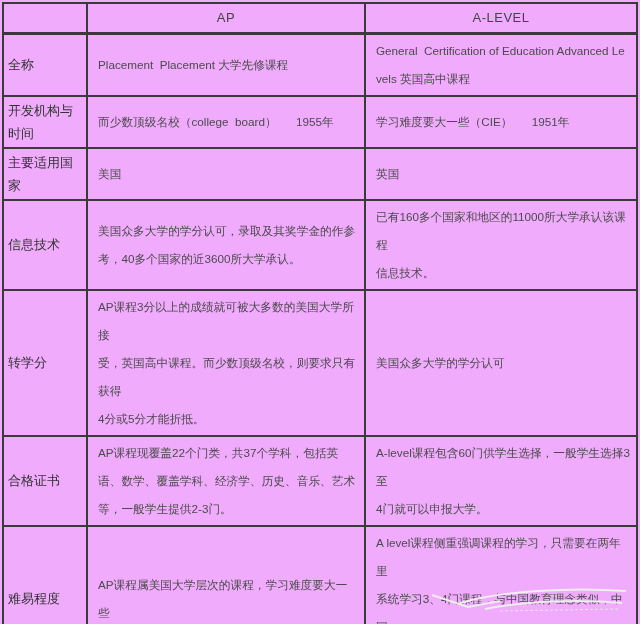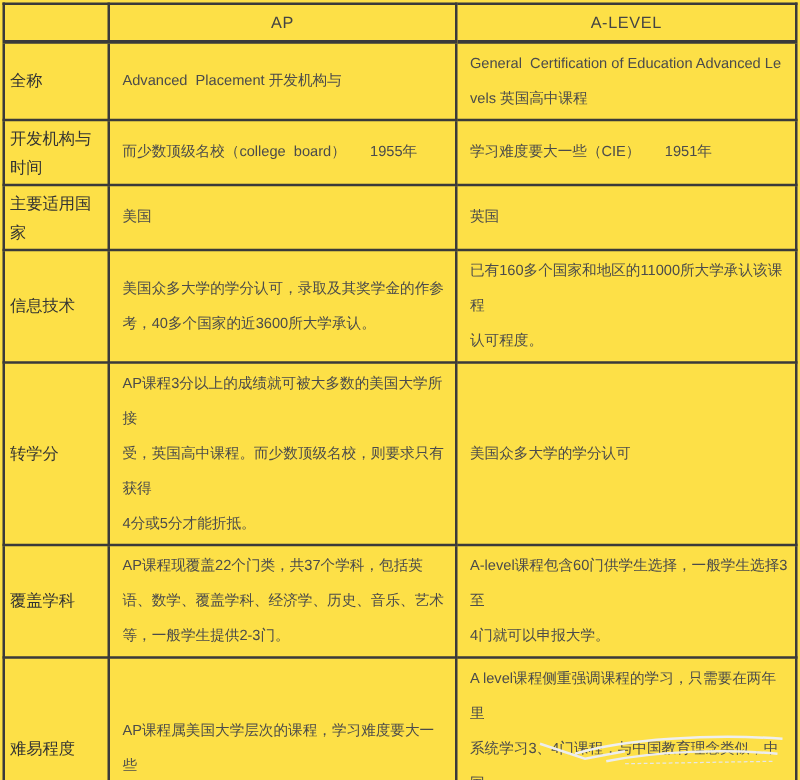--- a/index.html
+++ b/index.html
@@ -5,21 +5,21 @@
   * { box-sizing: border-box; }
   html, body { margin: 0; padding: 0; }
   body {
     width: 640px; height: 624px;
     background: #ffffff;
     font-family: "Liberation Sans", "DejaVu Sans", sans-serif;
   }
   .page {
     position: relative;
     width: 640px; height: 624px;
-    background: #fde047;
+    background: #f0abfc;
     overflow: hidden;
   }
   table.cmp {
     position: absolute; left: 2px; top: 2px;
     width: 636px;
     border-collapse: collapse;
     table-layout: fixed;
   }
   th, td { border: 2px solid #3a3a3a; vertical-align: middle; }
   thead th {
@@ -74,51 +74,51 @@
     <thead>
       <tr>
         <th></th>
         <th>AP</th>
         <th>A-LEVEL</th>
       </tr>
     </thead>
     <tbody>
       <tr>
         <th>全称</th>
-        <td class="ap">Advanced  Placement 开发机构与</td>
+        <td class="ap">Placement  Placement 大学先修课程</td>
         <td class="alevel">General  Certification of Education Advanced Levels 英国高中课程</td>
       </tr>
       <tr>
         <th>开发机构与
 时间</th>
         <td class="ap">而少数顶级名校（college  board）      1955年</td>
         <td class="alevel">学习难度要大一些（CIE）      1951年</td>
       </tr>
       <tr>
         <th>主要适用国
 家</th>
         <td class="ap">美国</td>
         <td class="alevel">英国</td>
       </tr>
       <tr>
         <th>信息技术</th>
         <td class="ap">美国众多大学的学分认可，录取及其奖学金的作参
 考，40多个国家的近3600所大学承认。</td>
         <td class="alevel">已有160多个国家和地区的11000所大学承认该课程
-认可程度。</td>
+信息技术。</td>
       </tr>
       <tr>
         <th>转学分</th>
         <td class="ap">AP课程3分以上的成绩就可被大多数的美国大学所接
 受，英国高中课程。而少数顶级名校，则要求只有获得
 4分或5分才能折抵。</td>
         <td class="alevel">美国众多大学的学分认可</td>
       </tr>
       <tr>
-        <th>覆盖学科</th>
+        <th>合格证书</th>
         <td class="ap">AP课程现覆盖22个门类，共37个学科，包括英
 语、数学、覆盖学科、经济学、历史、音乐、艺术
 等，一般学生提供2-3门。</td>
         <td class="alevel">A-level课程包含60门供学生选择，一般学生选择3至
 4门就可以申报大学。</td>
       </tr>
       <tr>
         <th>难易程度</th>
         <td class="ap">AP课程属美国大学层次的课程，学习难度要大一些</td>
         <td class="alevel">A level课程侧重强调课程的学习，只需要在两年里

